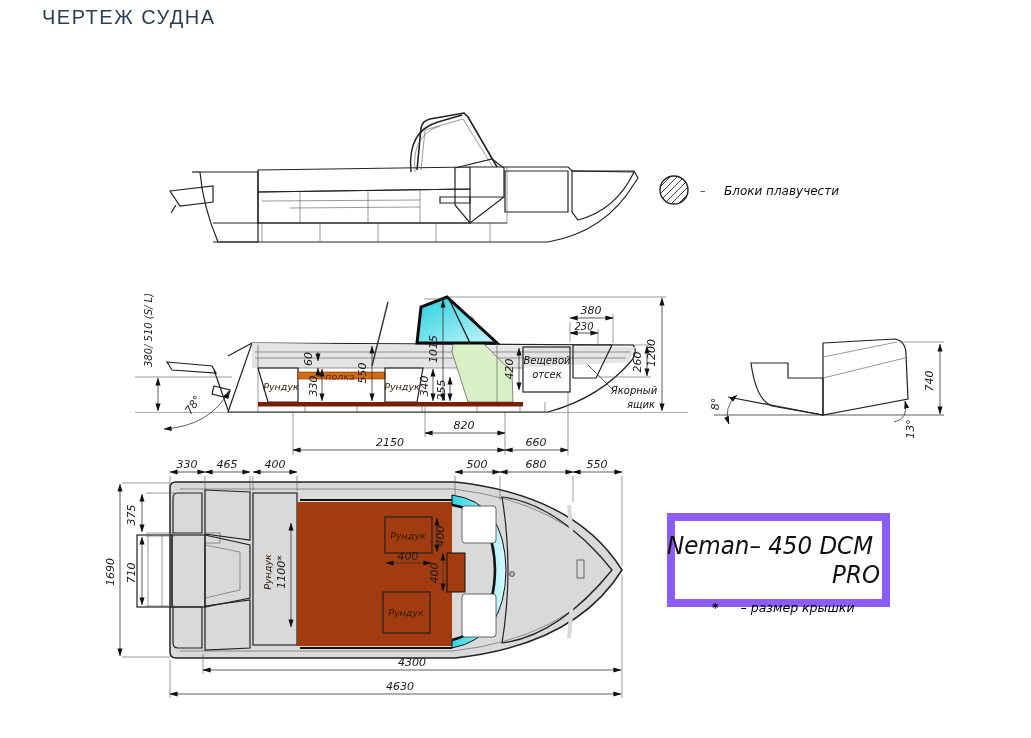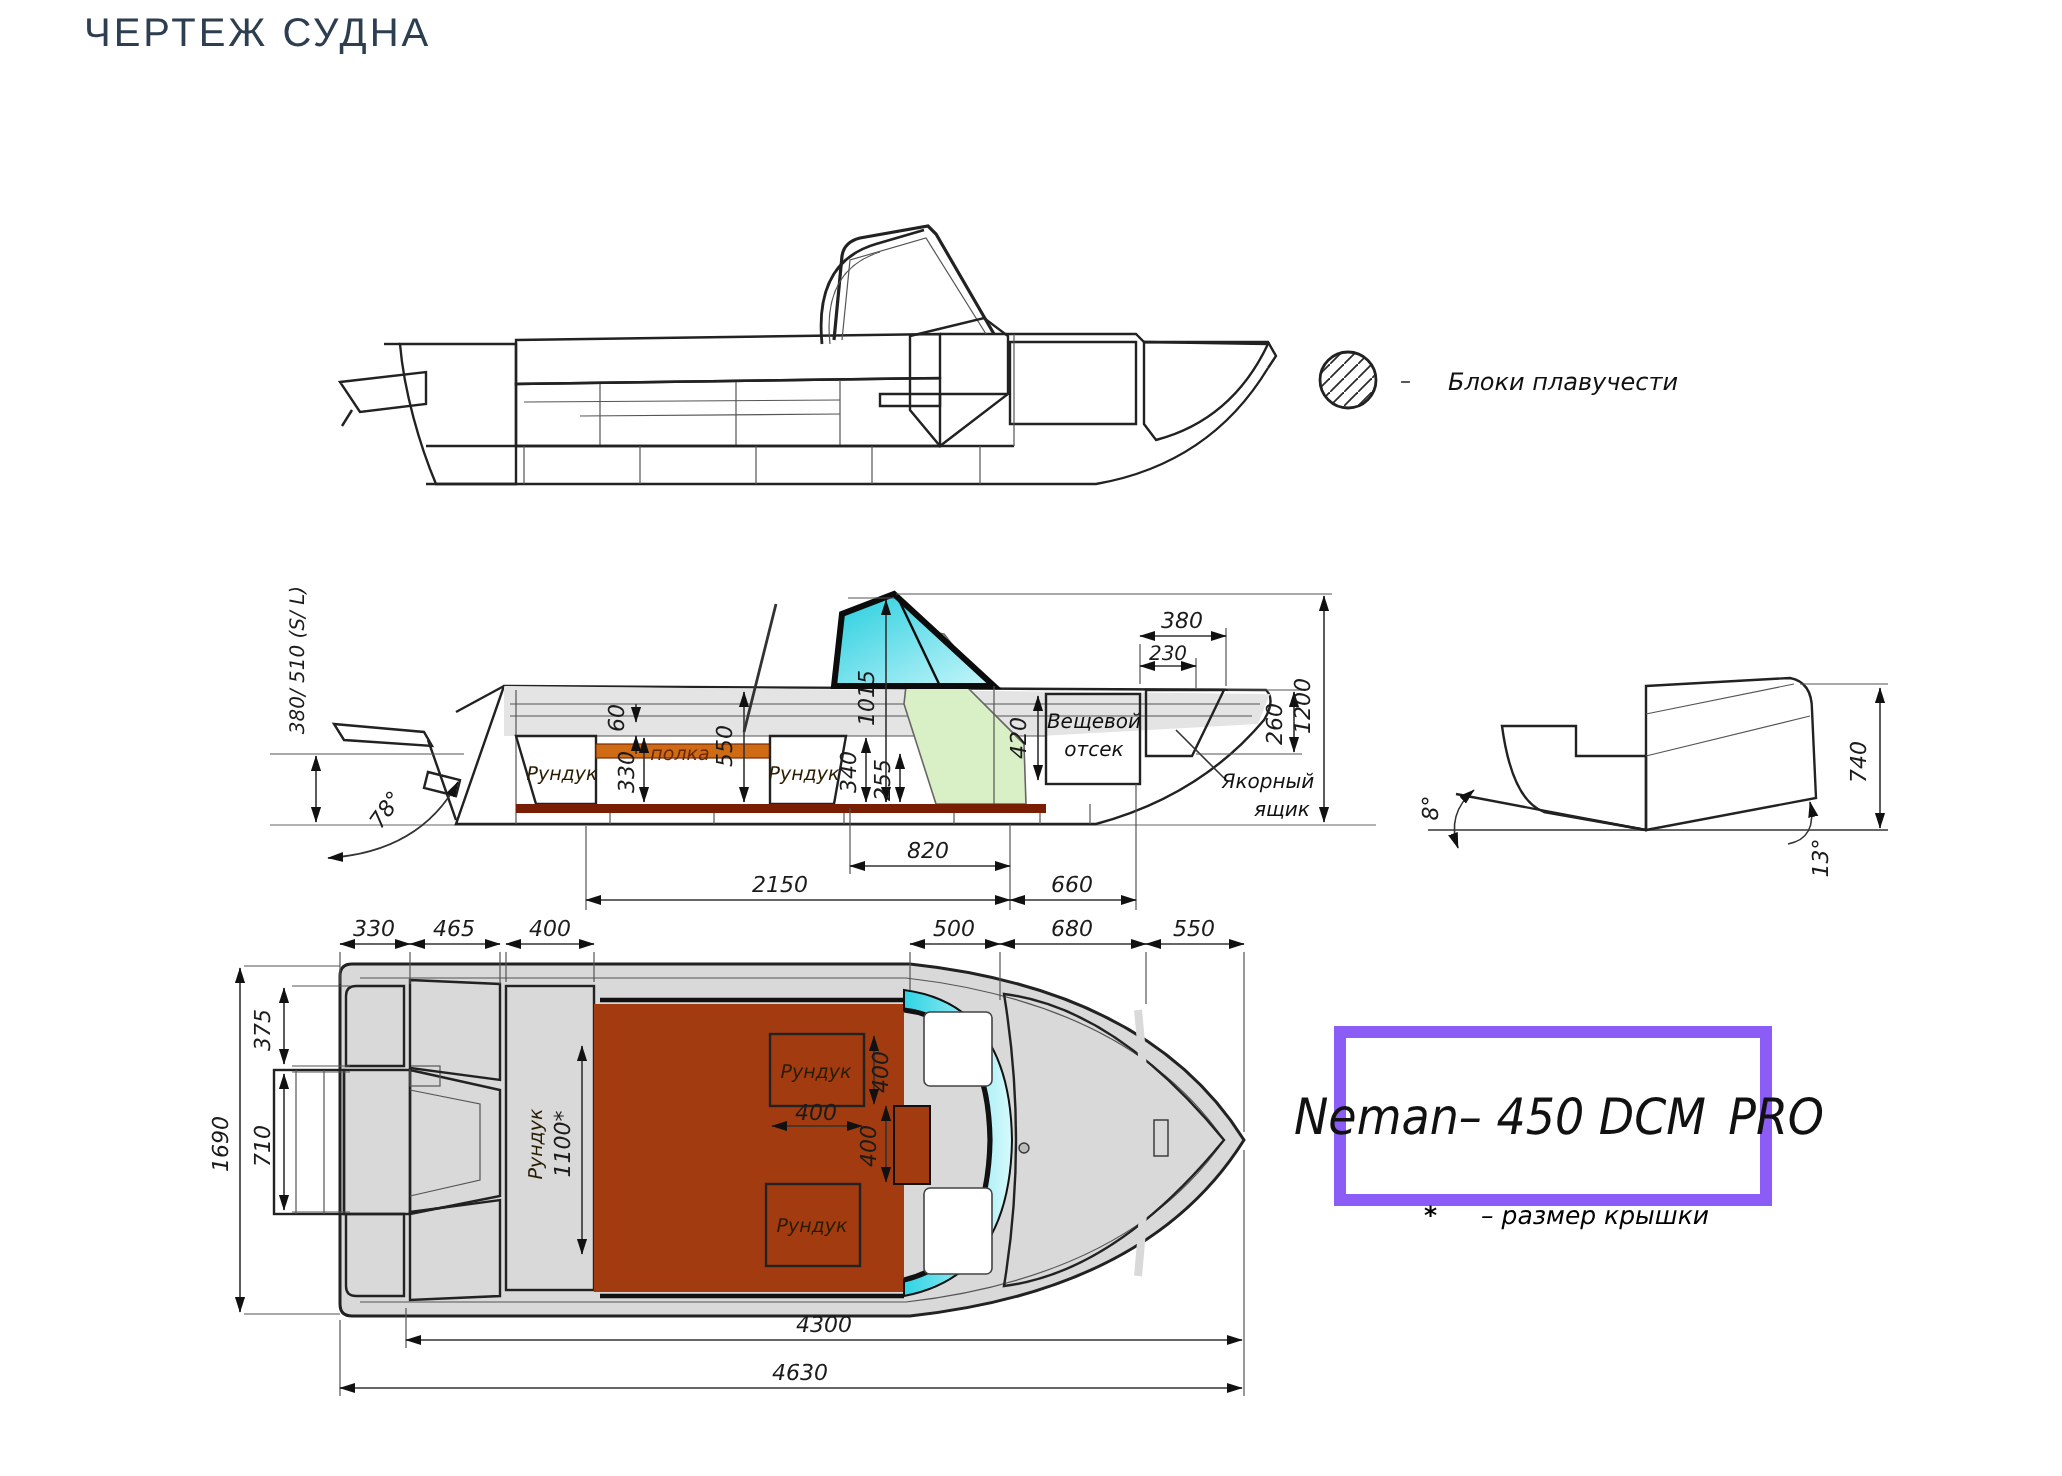--- a/index.html
+++ b/index.html
@@ -11,22 +11,22 @@
   svg{overflow:visible;}
   .dim{font-family:"DejaVu Sans",sans-serif;font-style:italic;font-size:11px;fill:#1b1b1b;}
   .dim-s{font-family:"DejaVu Sans",sans-serif;font-style:italic;font-size:10px;fill:#1b1b1b;}
   .lbl{font-family:"DejaVu Sans",sans-serif;font-style:italic;font-size:9.5px;fill:#2a1c00;}
   .lbl-d{font-family:"DejaVu Sans",sans-serif;font-style:italic;font-size:10px;fill:#111;}
   .dline{stroke:#333;stroke-width:0.8;fill:none;}
   .eline{stroke:#555;stroke-width:0.6;fill:none;}
   .oline{stroke:#222;stroke-width:1.2;fill:none;}
   .tline{stroke:#333;stroke-width:0.8;fill:none;}
   #nameplate{position:absolute;left:667px;top:513px;width:207px;height:78px;
-        border:6px solid #8b5cf6;background:#fff;display:flex;flex-direction:row;
-        align-items:center;justify-content:center;
+        border:8px solid #8b5cf6;background:#fff;display:flex;flex-direction:column;
+        align-items:flex-end;justify-content:center;
         font-family:"DejaVu Sans",sans-serif;font-style:italic;color:#111;}
   #nameplate .l1{font-size:25px;transform:scaleX(.92);white-space:nowrap;}
   #nameplate .l2{font-size:25px;transform:scaleX(.92);}
   #footnote{position:absolute;left:712px;top:600px;width:220px;
         font-family:"DejaVu Sans",sans-serif;font-style:italic;font-size:12.5px;color:#000000;}
   #footnote .star{font-style:normal;font-weight:bold;margin-right:22px;}
 </style>
 </head>
 <body>
 

